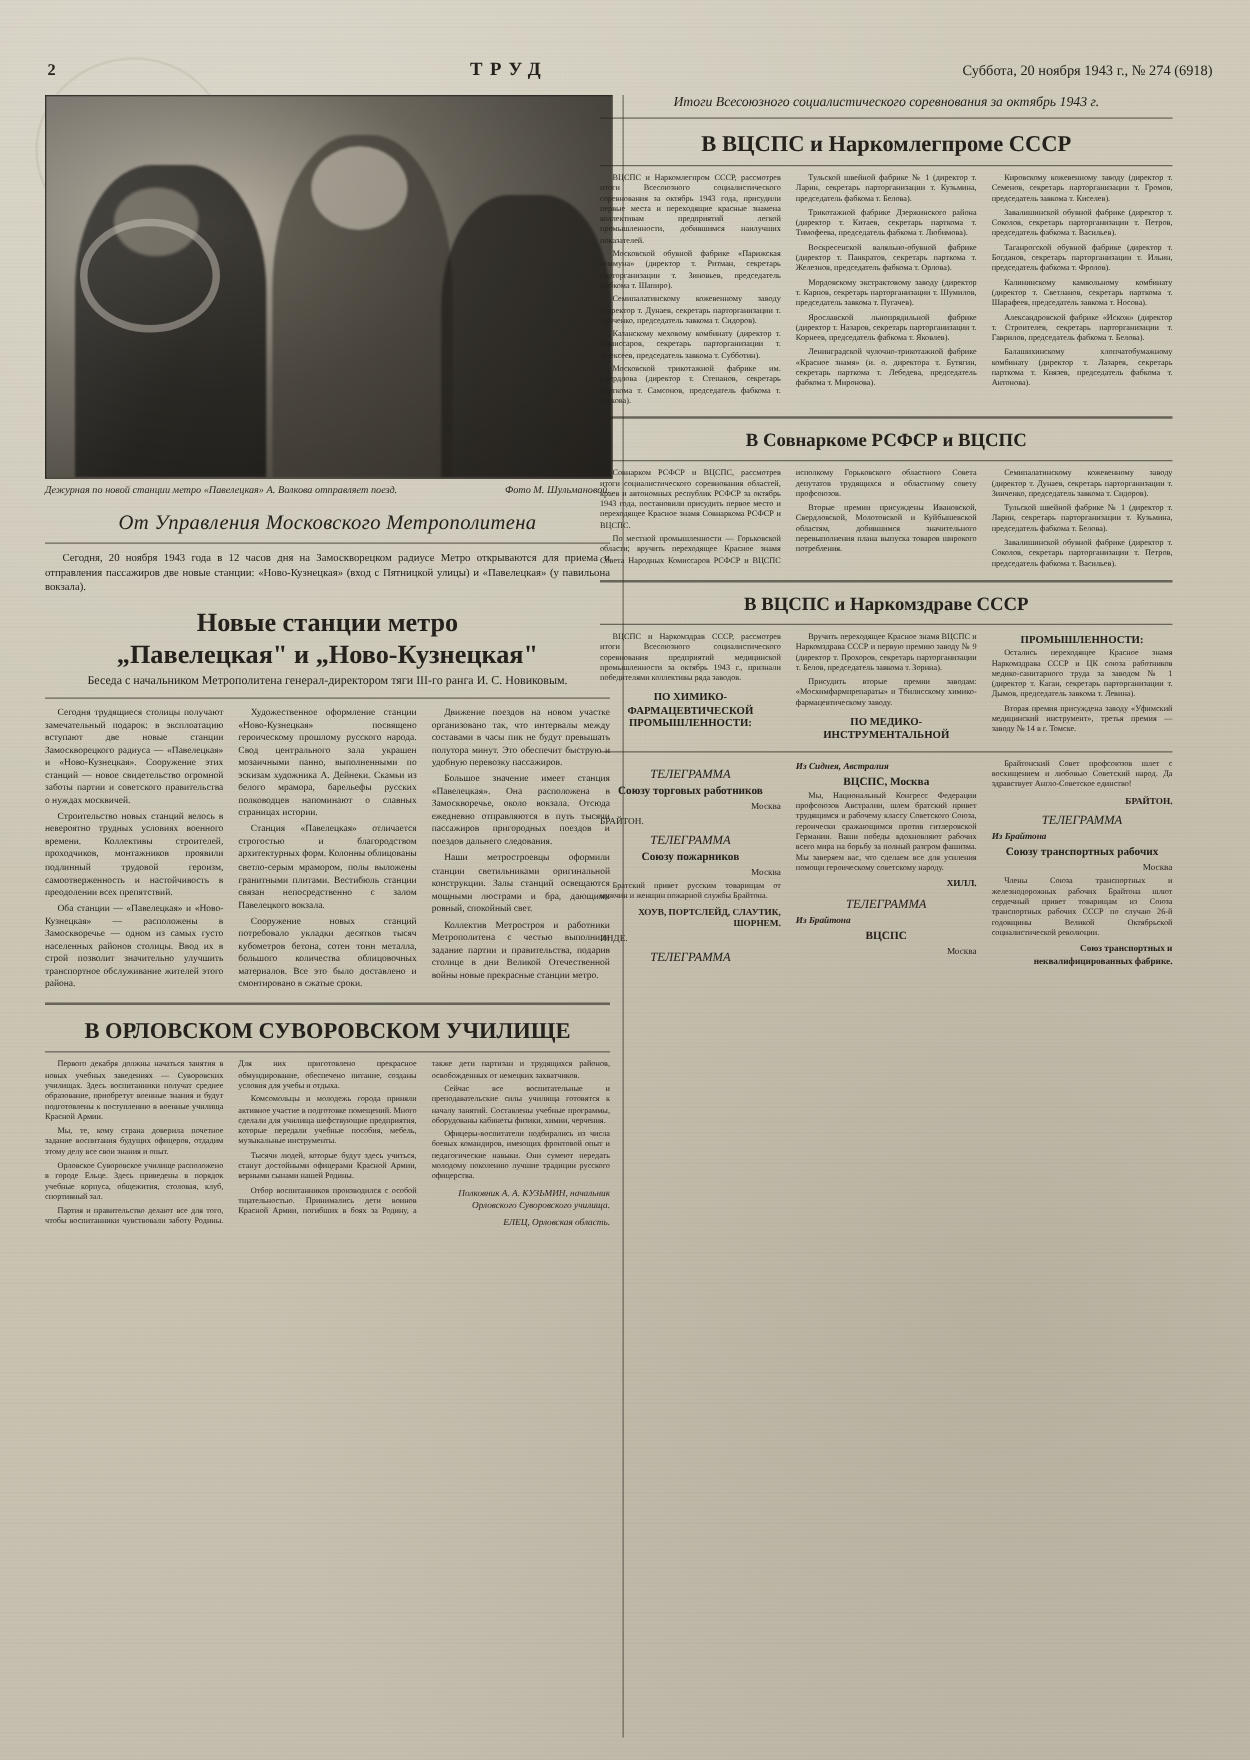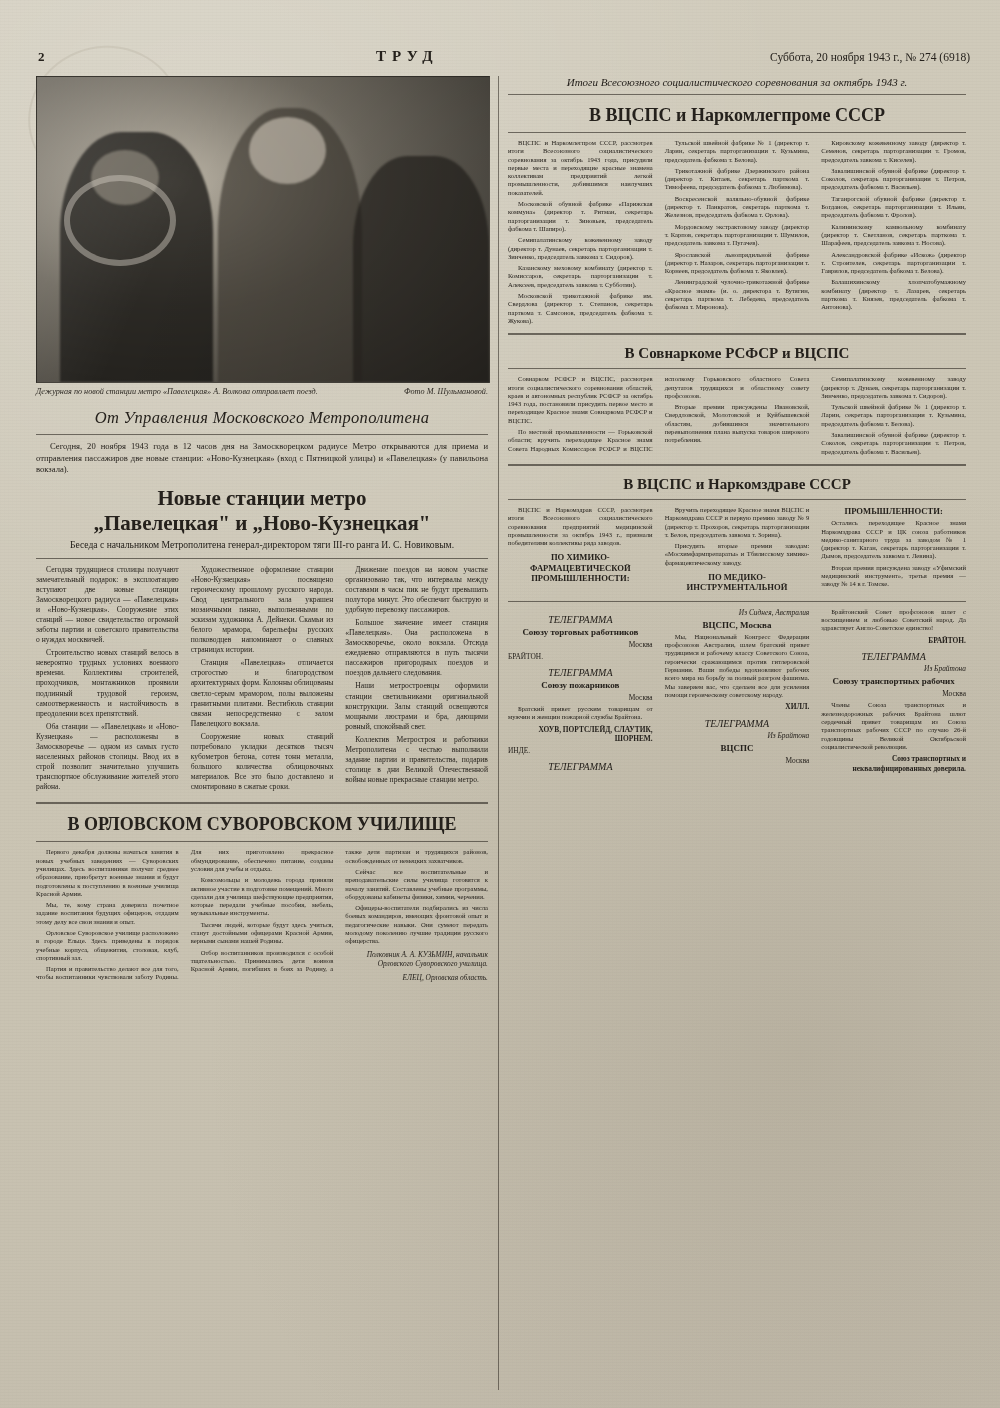--- a/index.html
+++ b/index.html
@@ -42,21 +42,21 @@
   .masthead .pageno { font-size: 13px; font-weight: bold; }
   .masthead .title {
     font-size: 15px;
     letter-spacing: 6px;
     font-weight: bold;
   }
   .masthead .issue { font-size: 11.5px; }
 
   
   .left-col { position: absolute; left: 36px; top: 76px; width: 452px; }
-  .right-col { position: absolute; left: 508px; top: 72px; width: 458px; }
+  .right-col { position: absolute; left: 480px; top: 72px; width: 458px; }
 
   .vrule {
     position: absolute;
     top: 76px;
     bottom: 18px;
     width: 1px;
     background: rgba(40,35,28,.55);
   }
   .vrule.v1 { left: 498px; }
 
@@ -168,24 +168,25 @@
     font-weight: bold;
     line-height: 1.25;
     margin-bottom: 2px;
   }
   .telegram-city {
     text-align: right;
     font-size: 7.4px;
     margin-bottom: 3px;
   }
   .telegram-from {
-    text-align: right;
+    text-align: left;
     font-size: 7.4px;
     font-style: italic;
     margin-bottom: 3px;
+    font-weight: bold;
   }
   .telegram-sign {
     font-size: 7.4px;
     font-weight: bold;
     text-align: right;
     margin-top: 3px;
     line-height: 1.3;
   }
   .telegram-place { font-size: 7.4px; text-align: left; margin-top: 2px; }
   .smallcap-head {
@@ -379,18 +380,18 @@
       </div>
 
       <div class="telegram-block">
         <div class="telegram-title">ТЕЛЕГРАММА</div>
         <div class="telegram-from">Из Брайтона</div>
         <div class="telegram-to">Союзу транспортных рабочих</div>
         <div class="telegram-city">Москва</div>
         <div class="body-text tiny">
             <p>Члены Союза транспортных и железнодорожных рабочих Брайтона шлют сердечный привет товарищам из Союза транспортных рабочих СССР по случаю 26-й годовщины Великой Октябрьской социалистической революции.</p>
           </div>
-        <div class="telegram-sign">Союз транспортных и неквалифицированных доверила.</div>
+        <div class="telegram-sign">Союз транспортных и неквалифицированных фабрике.</div>
       </div>
 
     </div>
   </div>
 </div>
 
 </body></html>

